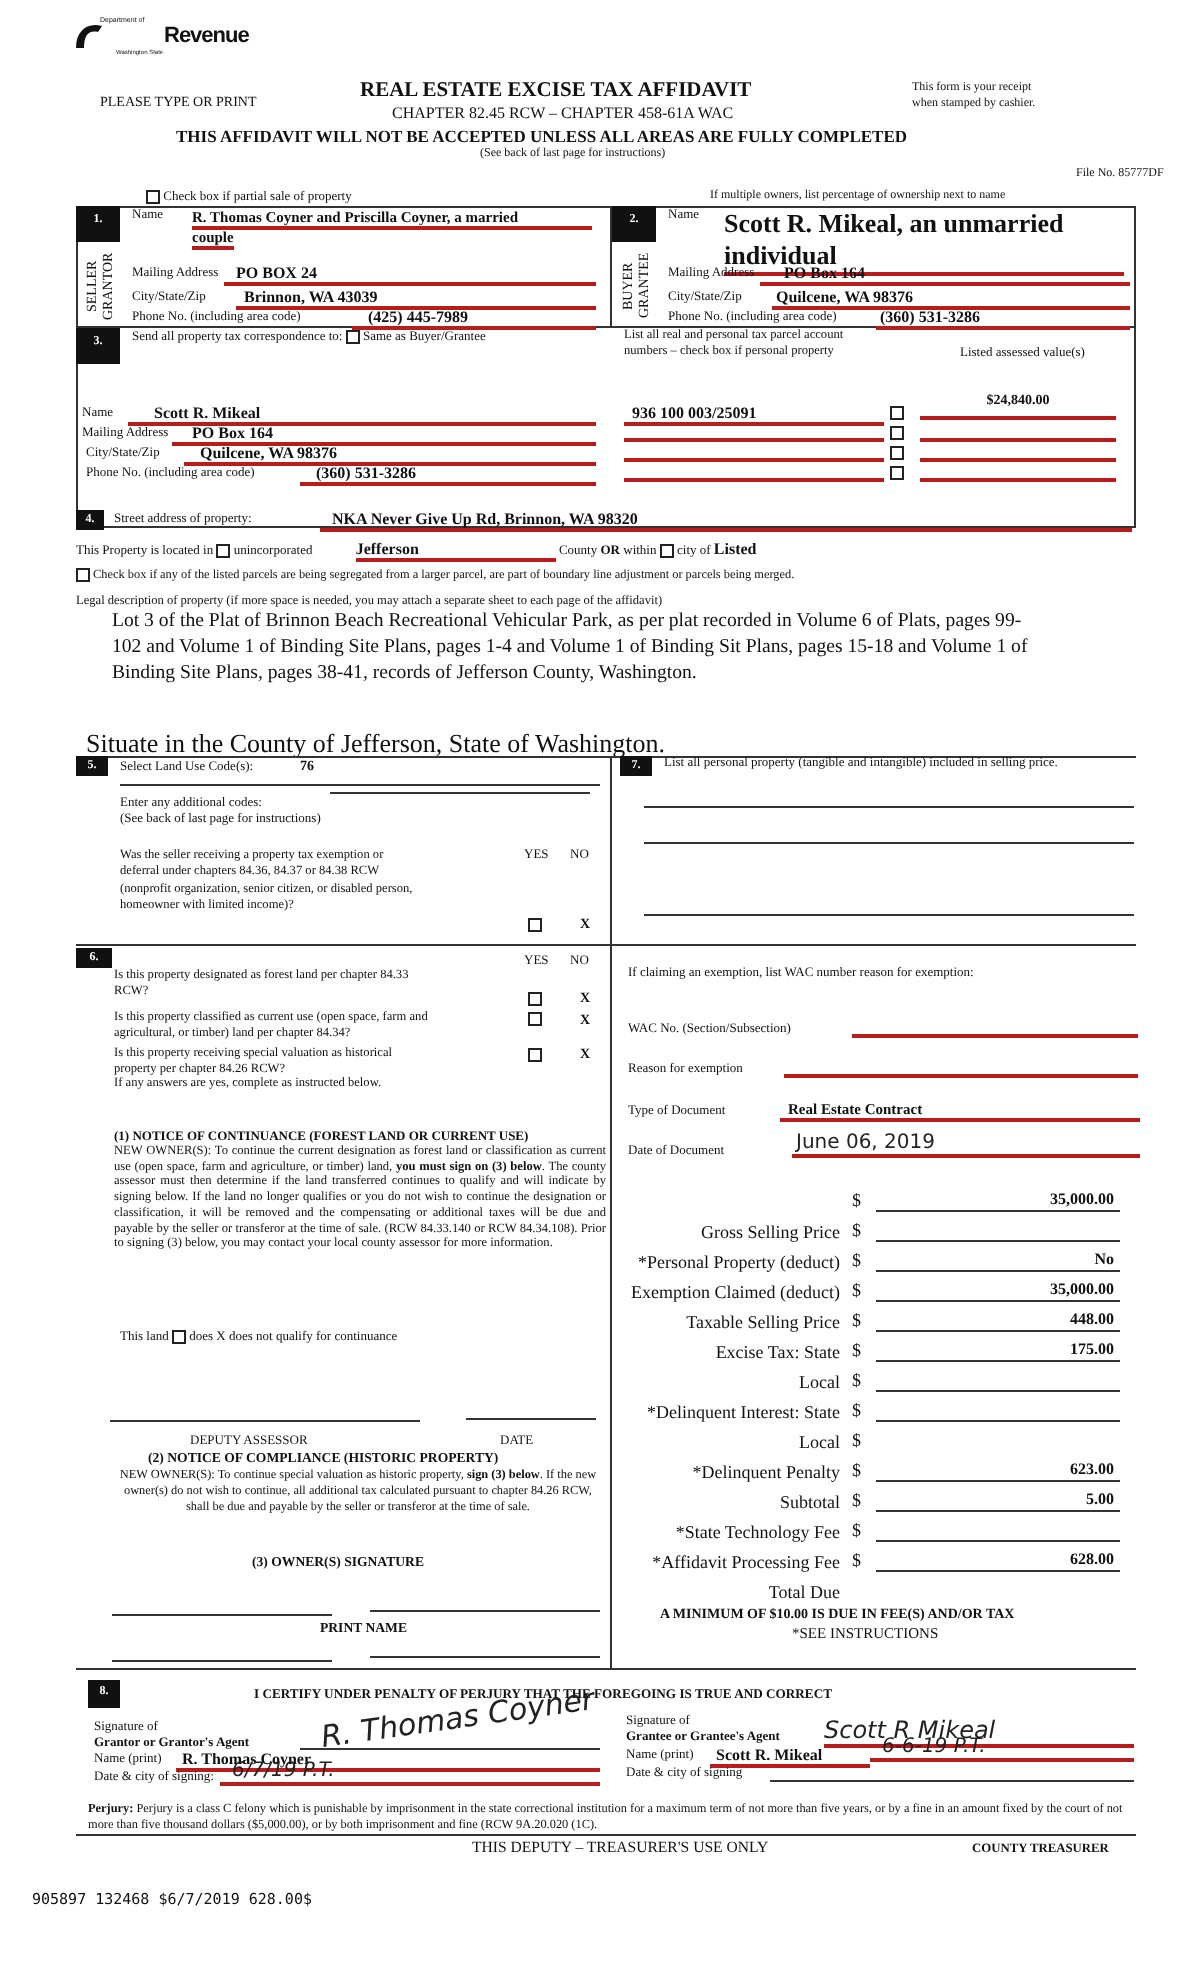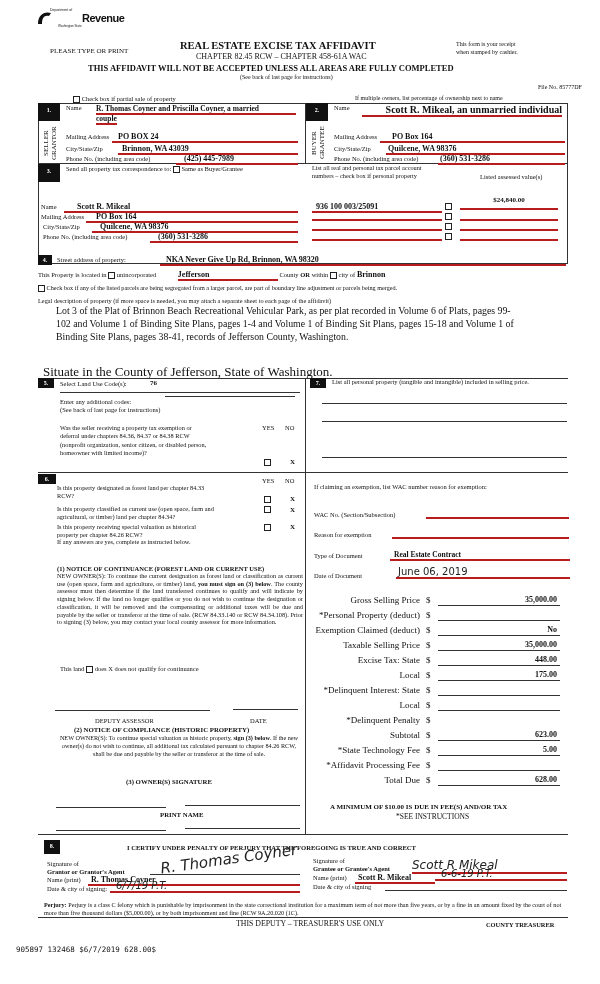--- a/index.html
+++ b/index.html
@@ -9,21 +9,21 @@
   .b { font-weight: bold; font-family: Liberation Serif, serif; }
   .u { border-bottom: 2px solid #b91c1c; }
   .numbox { background: #111; color: #fff; font-weight: bold; font-size: 6px; text-align: center; }
   .cb { display: inline-block; width: 7px; height: 7px; border: 1px solid #222; vertical-align: middle; background: #fff; }
   .line { position: absolute; border-bottom: 1px solid #333; }
   .hline { position: absolute; height: 1px; background: #333; }
   .vline { position: absolute; width: 1px; background: #333; }
   .fill { font-weight: bold; font-size: 8px; }
   .sig { font-family: "DejaVu Sans", sans-serif; font-style: italic; font-size: 13px; color: #222; }
   .tax-row { position: absolute; left: 300px; width: 270px; height: 13px; font-size: 9px; }
-  .tax-row .lbl { position: absolute; right: 150px; top: 0; text-align: left; white-space: nowrap; }
+  .tax-row .lbl { position: absolute; right: 150px; top: 16px; text-align: left; white-space: nowrap; }
   .tax-row .dollar { position: absolute; left: 126px; top: 0; }
   .tax-row .val { position: absolute; left: 138px; width: 122px; top: 0; text-align: right; font-weight: bold; font-size: 8px; border-bottom: 1px solid #333; height: 11px; padding-right: 3px; }
   .vert { writing-mode: vertical-rl; transform: rotate(180deg); font-size: 7px; line-height: 8px; text-align: center; }
 </style>
 </head>
 <body>
 
 <div class="abs" style="left:36px;top:8px;width:50px;height:22px;">
   <svg width="16" height="16" viewBox="0 0 16 16" style="position:absolute;left:0;top:2px;">
     <path d="M2 14 C2 5 8 1 15 3 L13 6 C8 5 6 8 6 14 Z" fill="#111"></path>
@@ -64,21 +64,21 @@
 <div class="abs" style="left:66px;top:145px;font-size:6.5px;">City/State/Zip</div>
 <div class="abs fill u" style="left:118px;top:144px;width:180px;padding-left:4px;">Brinnon, WA 43039</div>
 <div class="abs" style="left:66px;top:155px;font-size:6.5px;">Phone No. (including area code)</div>
 <div class="abs fill u" style="left:176px;top:154px;width:122px;padding-left:8px;">(425) 445-7989</div>
 
 <div class="abs numbox" style="left:306px;top:103px;width:22px;height:18px;line-height:14px;">2.</div>
 <div class="abs vert" style="left:310px;top:125px;height:36px;">
   <span>BUYER</span><br><span>GRANTEE</span>
 </div>
 <div class="abs" style="left:334px;top:104px;font-size:6.5px;">Name</div>
-<div class="abs fill u" style="left:362px;top:104px;width:200px;font-size:10px;text-align:right;">Scott R. Mikeal, an unmarried individual</div>
+<div class="abs fill u" style="left:362px;top:104px;width:200px;font-size:13px;">Scott R. Mikeal, an unmarried individual</div>
 <div class="abs" style="left:334px;top:133px;font-size:6.5px;">Mailing Address</div>
 <div class="abs fill u" style="left:380px;top:132px;width:185px;padding-left:12px;">PO Box 164</div>
 <div class="abs" style="left:334px;top:145px;font-size:6.5px;">City/State/Zip</div>
 <div class="abs fill u" style="left:386px;top:144px;width:179px;padding-left:2px;">Quilcene, WA 98376</div>
 <div class="abs" style="left:334px;top:155px;font-size:6.5px;">Phone No. (including area code)</div>
 <div class="abs fill u" style="left:438px;top:154px;width:127px;padding-left:2px;">(360) 531-3286</div>
 
 <div class="vline" style="left:38px;top:163px;height:100px;"></div>
 <div class="hline" style="left:38px;top:263px;width:530px;"></div>
 <div class="abs numbox" style="left:38px;top:164px;width:22px;height:18px;line-height:14px;">3.</div>
@@ -119,21 +119,21 @@
 <div class="abs" style="left:38px;top:270px;font-size:6.5px;white-space:nowrap;">
   <span>This Property is located in</span>
   <span class="cb"></span>
   <span>unincorporated</span>
   <span class="fill u" style="display:inline-block;width:100px;text-align:left;margin-left:20px;">Jefferson</span>
   <span>County</span>
   <b>OR</b>
   <span>within</span>
   <span class="cb"></span>
   <span>city of</span>
-  <b style="font-size:8px;">Brinnon</b>
+  <b style="font-size:8px;">Listed</b>
 </div>
 <div class="abs" style="left:38px;top:284px;font-size:6.2px;white-space:nowrap;">
   <span class="cb"></span>
   <span>Check box if any of the listed parcels are being segregated from a larger parcel, are part of boundary line adjustment or parcels being merged.</span>
 </div>
 <div class="abs" style="left:38px;top:297px;font-size:6.3px;white-space:nowrap;">Legal description of property (if more space is needed, you may attach a separate sheet to each page of the affidavit)</div>
 <div class="abs" style="left:56px;top:305px;font-size:9.8px;white-space:nowrap;">Lot 3 of the Plat of Brinnon Beach Recreational Vehicular Park, as per plat recorded in Volume 6 of Plats, pages 99-</div>
 <div class="abs" style="left:56px;top:318px;font-size:9.8px;white-space:nowrap;">102 and Volume 1 of Binding Site Plans, pages 1-4 and Volume 1 of Binding Sit Plans, pages 15-18 and Volume 1 of</div>
 <div class="abs" style="left:56px;top:331px;font-size:9.8px;white-space:nowrap;">Binding Site Plans, pages 38-41, records of Jefferson County, Washington.</div>
 <div class="abs" style="left:43px;top:351px;font-size:13px;white-space:nowrap;margin-top:13px;">Situate in the County of Jefferson, State of Washington.</div>

